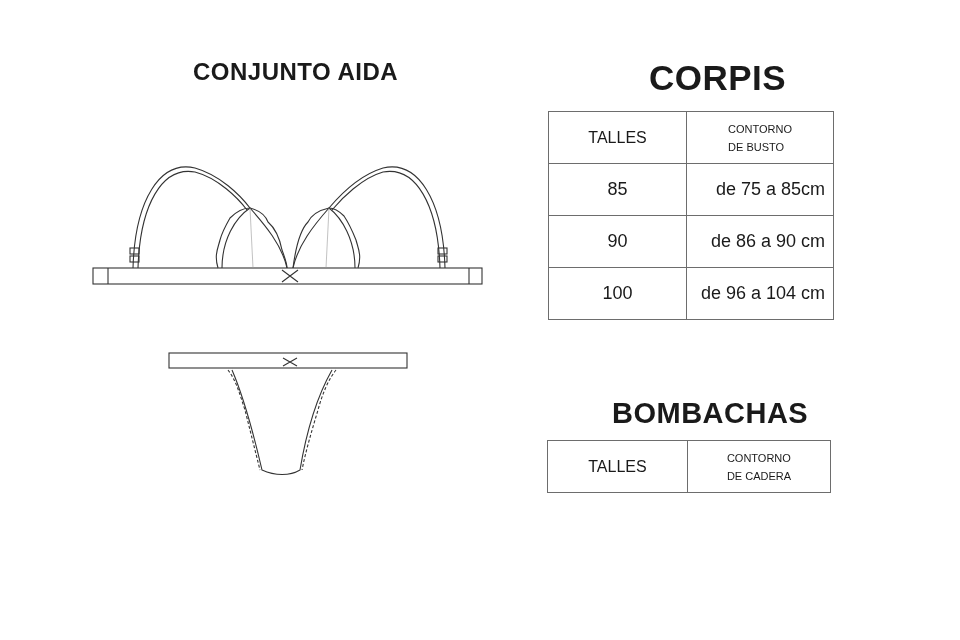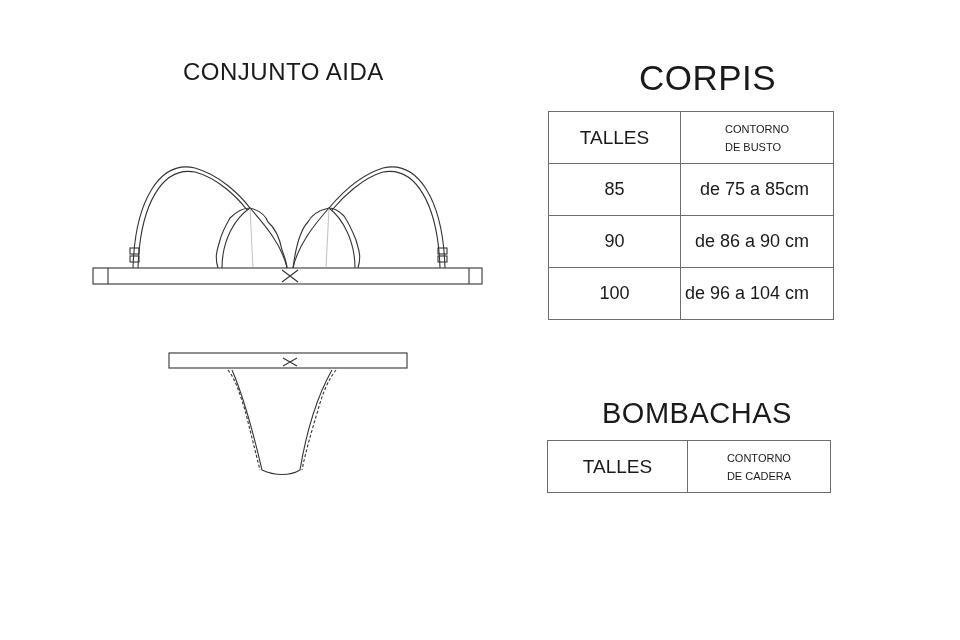--- a/index.html
+++ b/index.html
@@ -1,33 +1,33 @@
 <!DOCTYPE html>
 <html><head>
 <meta charset="utf-8">
 <style>
   html, body { margin:0; padding:0; background:#ffffff; }
   body { width:960px; height:640px; position:relative; overflow:hidden;
          font-family:"Liberation Sans", "DejaVu Sans", sans-serif; color:#1a1a1a; }
-  .title { position:absolute; font-weight:normal; letter-spacing:0.5px; white-space:nowrap; }
+  .title { position:absolute; font-weight:bold; letter-spacing:0.5px; white-space:nowrap;margin-left:10px; }
   #t-set { left:183px; top:58px; font-size:24px; }
   #t-corpis { left:639px; top:58px; font-size:35px; }
   #t-bomb { left:602px; top:397px; font-size:29px; }
   table.sz { position:absolute; border-collapse:collapse; }
   table.sz td { border:1px solid #6d6d6d; padding:0; font-size:18px; vertical-align:middle; }
   #tbl-corpis { left:548px; top:111px; width:286px; }
   #tbl-corpis td.c1 { width:142px; text-align:center; }
-  #tbl-corpis td.c2 { width:143px; text-align:right; padding-right:24px; }
+  #tbl-corpis td.c2 { width:143px; text-align:right; padding-right:8px; }
   #tbl-corpis tr { height:52px; }
   #tbl-bomb { left:547px; top:440px; width:284px; }
   #tbl-bomb td.c1 { width:140px; text-align:center; }
   #tbl-bomb td.c2 { width:143px; text-align:right; padding-right:5px; }
   #tbl-bomb tr { height:52px; }
   .hdr2 { display:inline-block; text-align:left; line-height:18px; font-size:11px; }
-  .hdr1 { font-size:19px;margin-top:20px; }
+  .hdr1 { font-size:16px;margin-top:20px; }
   svg#drawing { position:absolute; left:0; top:0; }
 </style>
 </head>
 <body>
 
 <div id="t-set" class="title">CONJUNTO AIDA</div>
 <div id="t-corpis" class="title">CORPIS</div>
 <div id="t-bomb" class="title">BOMBACHAS</div>
 
 <svg id="drawing" width="960" height="640" fill="none" stroke="#333" stroke-width="1.1">

